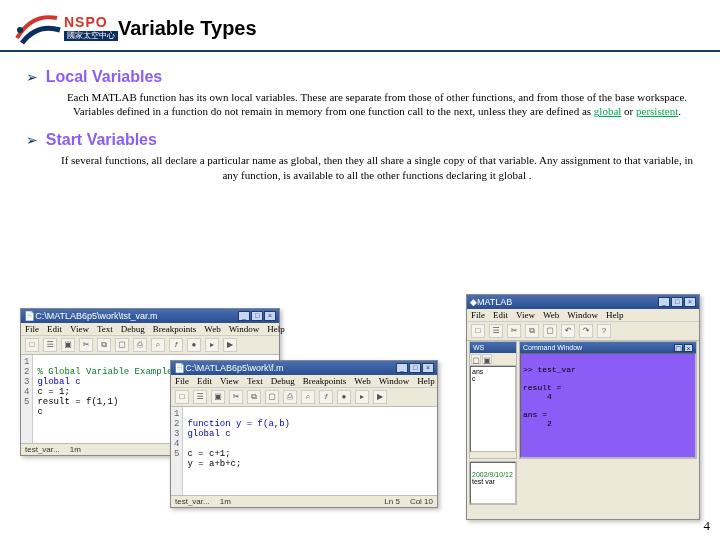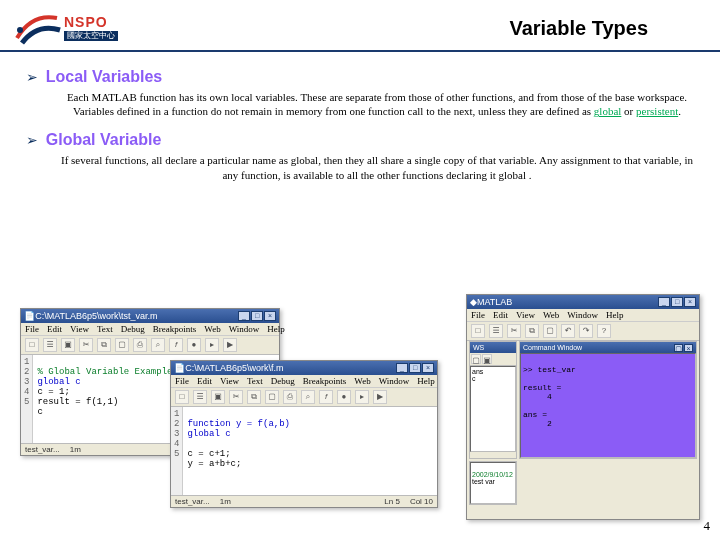--- a/index.html
+++ b/index.html
@@ -40,21 +40,21 @@
   }
   .logo-sub {
     background: #0b2e5e;
     color: #fff;
     font-size: 8px;
     padding: 1px 3px;
     margin-top: 2px;
   }
   .title {
     flex: 1;
-    text-align: right;
+    text-align: left;
     font-size: 20px;
     font-weight: bold;
     color: #000;
     padding-right: 60px;
   }
   .content {
     padding: 14px 26px 0;
     font-size: 11px;
     line-height: 1.35;
   }
@@ -206,21 +206,21 @@
       <span class="sec-title">Local Variables</span>
     </div>
     <div class="sec-body">
       <span>Each MATLAB function has its own local variables. These are separate from those of other functions, and from those of the base workspace. Variables defined in a function do not remain in memory from one function call to the next, unless they are defined as </span><span class="kw">global</span><span> or </span><span class="kw">persistent</span><span>.</span>
     </div>
   </div>
 
   <div class="section">
     <div class="bullet-head">
       <span class="arrow">➢</span>
-      <span class="sec-title">Global Variable</span>
+      <span class="sec-title">Start Variables</span>
     </div>
     <div class="sec-body">If several functions, all declare a particular name as global, then they all share a single copy of that variable. Any assignment to that variable, in any function, is available to all the other functions declaring it global .</div>
   </div>
 </div>
 
 <div class="shots">
 
   <div class="win" style="left:0;top:14px;width:260px;">
     <div class="titlebar">
       <span>📄</span>

